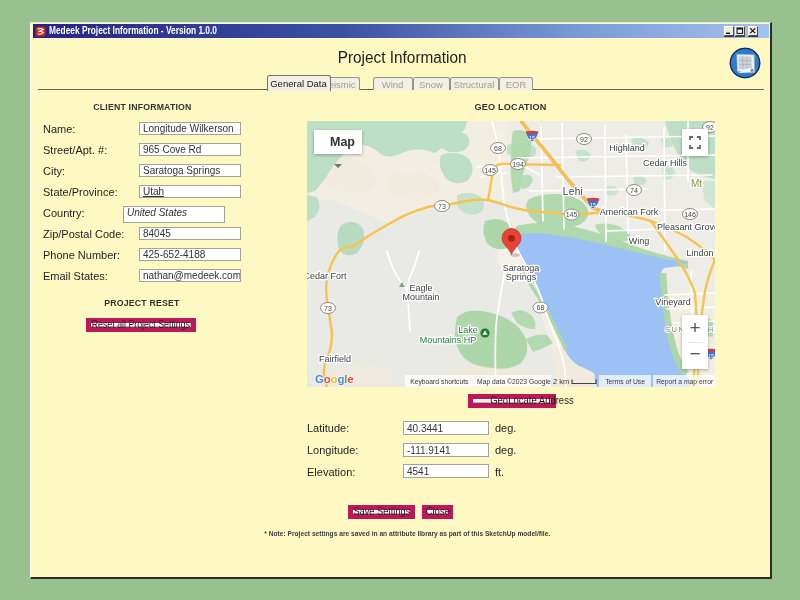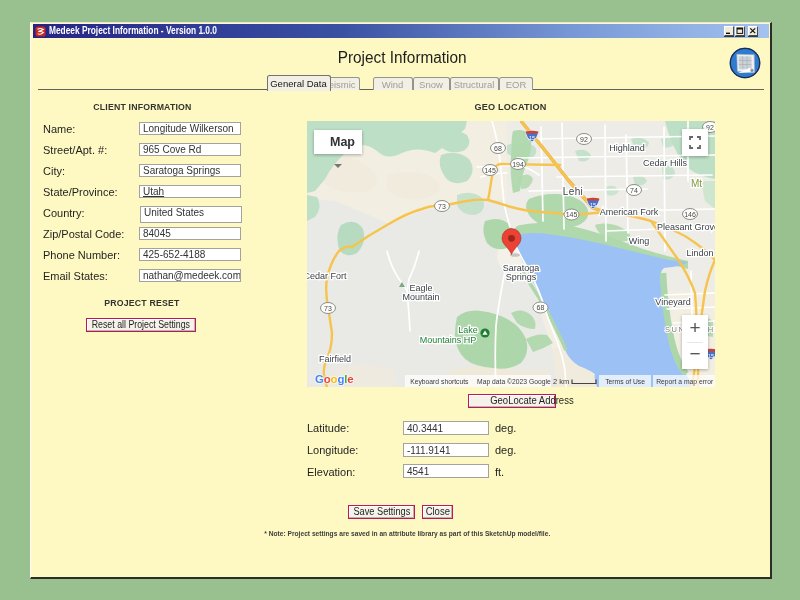--- a/index.html
+++ b/index.html
@@ -19,21 +19,21 @@
 #tabline{position:absolute;left:7px;width:726px;top:66px;height:1.3px;background:#63635A;}
 .tab{position:absolute;box-sizing:border-box;top:54px;height:13px;background:#F1EFE6;
   border:1px solid #97958A;border-bottom:none;border-radius:2.5px 2.5px 0 0;
   font-size:9.5px;color:#A29E91;text-align:center;line-height:13px;white-space:nowrap;overflow:hidden;}
 #tab-active{top:52px;height:16px;color:#161616;border-color:#75736A;z-index:3;line-height:15px;}
 .hdr{position:absolute;font-size:9.5px;color:#333330;letter-spacing:0.2px;text-align:center;font-weight:bold;}
 .hdr span{display:inline-block;transform:scaleX(0.92);transform-origin:center;white-space:nowrap;}
 .lbl{position:absolute;font-size:11px;color:#1F1F1F;white-space:nowrap;}
 .inp{position:absolute;box-sizing:border-box;background:#FFFFFF;border:1px solid #A3A39C;
   font-size:10px;color:#333;padding:0 0 0 3px;white-space:nowrap;overflow:hidden;line-height:12px;}
-.btn{position:absolute;box-sizing:border-box;background:#F4F2E9;border:1px solid #be185d;
+.btn{position:absolute;box-sizing:border-box;background:#F4F2E9;border:5px solid #be185d;
   box-shadow:inset -1px -1px 0 #B9B7AC, inset 1px 1px 0 #FFFFFF;
   font-size:10px;color:#1F1F1F;display:flex;align-items:center;justify-content:center;}
 .btn span{display:inline-block;white-space:nowrap;transform:scaleX(0.88);transform-origin:center;}
 #note{position:absolute;left:0;width:753px;top:506px;text-align:center;font-size:8px;font-weight:bold;color:#3D3D3D;}
 #note span{display:inline-block;transform:scaleX(0.83);transform-origin:center;white-space:nowrap;}
 #bigicon{position:absolute;left:698px;top:24px;width:32px;height:32px;}
 
 #map{position:absolute;left:276px;top:98px;width:408px;height:266px;overflow:hidden;background:#F2EEE2;}
 #mapsvg{position:absolute;left:0;top:0;}
 #mapbtn{position:absolute;left:7px;top:9px;width:48px;height:24px;background:#fff;box-shadow:0 1px 3px rgba(0,0,0,0.3);
@@ -102,21 +102,21 @@
   <div class="lbl" style="left:12px;top:142px;">City:</div>
   <div class="lbl" style="left:12px;top:163px;">State/Province:</div>
   <div class="lbl" style="left:12px;top:184px;">Country:</div>
   <div class="lbl" style="left:12px;top:205px;">Zip/Postal Code:</div>
   <div class="lbl" style="left:12px;top:226px;">Phone Number:</div>
   <div class="lbl" style="left:12px;top:247px;">Email States:</div>
   <div class="inp" style="left:108px;top:98.5px;width:102px;height:13px;">Longitude Wilkerson</div>
   <div class="inp" style="left:108px;top:119.5px;width:102px;height:13px;">965 Cove Rd</div>
   <div class="inp" style="left:108px;top:140.5px;width:102px;height:13px;">Saratoga Springs</div>
   <div class="inp" style="left:108px;top:161.5px;width:102px;height:13px;text-decoration:underline;">Utah</div>
-  <div class="inp" style="left:109px;top:182.5px;width:102px;height:17px;">United States</div>
+  <div class="inp" style="left:92px;top:182.5px;width:102px;height:17px;font-style:italic;">United States</div>
   <div class="inp" style="left:108px;top:203.5px;width:102px;height:13px;">84045</div>
   <div class="inp" style="left:108px;top:224.5px;width:102px;height:13px;">425-652-4188</div>
   <div class="inp" style="left:108px;top:245.5px;width:102px;height:13px;">nathan@medeek.com</div>
 
   <div class="hdr" style="left:12px;width:198px;top:274px;"><span>PROJECT RESET</span></div>
   <div class="btn" style="left:55px;top:294.5px;width:110px;height:14px;">
       <span>Reset all Project Settings</span>
     </div>
 
   <div class="hdr" style="left:276px;width:408px;top:78px;"><span style="transform:scaleX(0.96)">GEO LOCATION</span></div>

